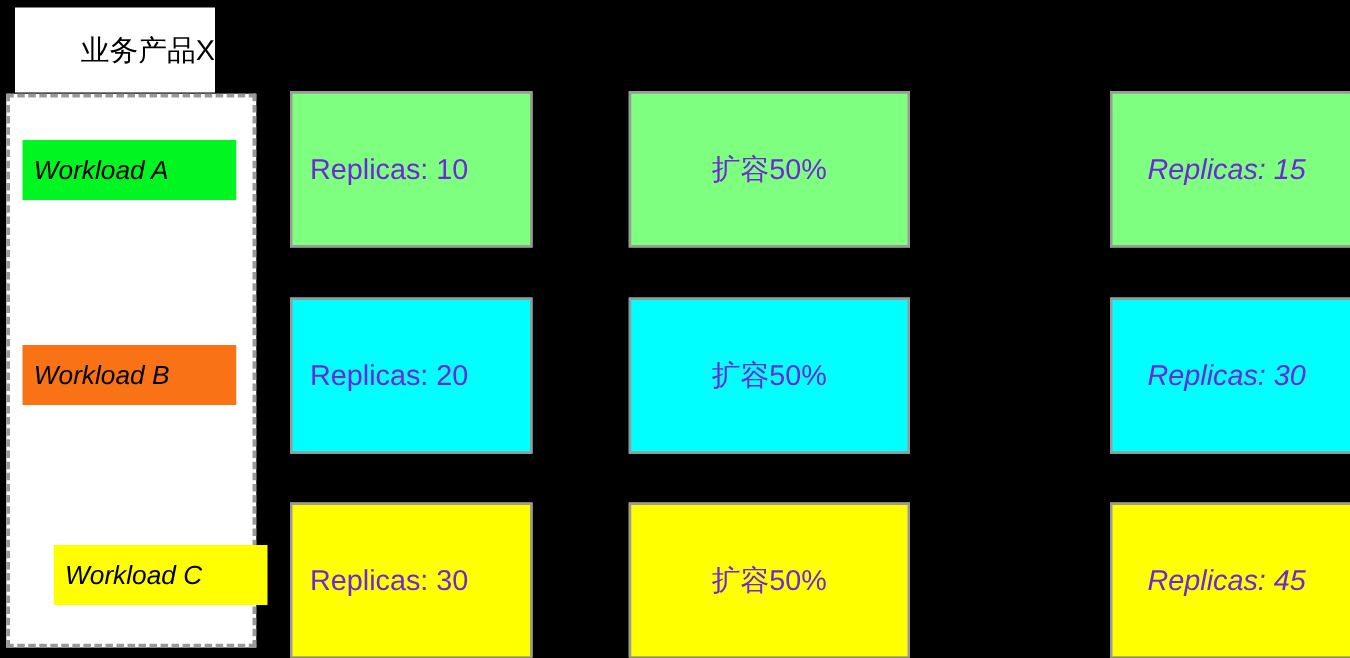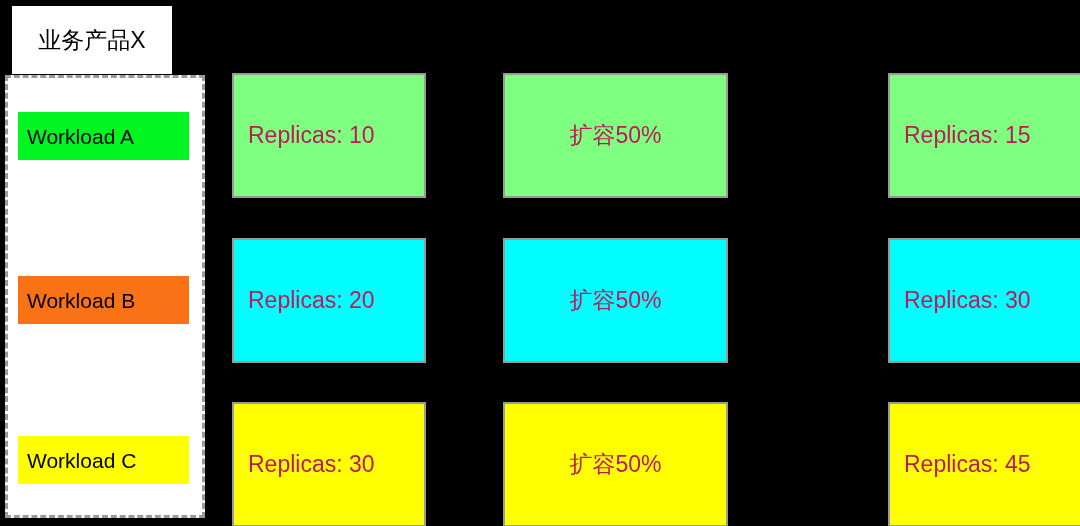--- a/index.html
+++ b/index.html
@@ -24,21 +24,21 @@
   
   .title-box {
     position: absolute;
     left: 12px;
     top: 6px;
     width: 160px;
     height: 68px;
     background: #ffffff;
     display: flex;
     align-items: center;
-    justify-content: center;
+    justify-content: flex-end;
     box-sizing: border-box;
   }
   .title-box .title-text {
     font-size: 23px;
     color: #000000;
     line-height: 1;
     white-space: nowrap;
   }
 
   
@@ -60,51 +60,52 @@
     display: flex;
     align-items: center;
     box-sizing: border-box;
     padding-left: 9px;
   }
   .workload-chip .chip-label {
     font-size: 21px;
     color: #000000;
     white-space: nowrap;
     line-height: 1;
+    font-style: italic;
   }
   .wl-0 { top: 34px;  background: #00f521; }
   .wl-1 { top: 198px; background: #f97316; }
-  .wl-2 { top: 358px; background: #ffff00; }
+  .wl-2 { top: 358px; background: #ffff00; margin-left: 25px; }
 
   
   .card {
     position: absolute;
     border: 2px solid #9a9a9a;
     box-sizing: border-box;
     display: flex;
     align-items: center;
     overflow: hidden;
   }
   .card .card-text {
     font-size: 23px;
-    color: #be185d;
+    color: #6d28d9;
     white-space: nowrap;
     line-height: 1;
   }
   
   .col-0 { left: 232px; width: 194px; }
   .col-1 { left: 503px; width: 225px; }
   .col-2 { left: 888px; width: 200px; }
   
   .row-0 { top: 73px;  height: 125px; }
   .row-1 { top: 238px; height: 125px; }
   .row-2 { top: 402px; height: 125px; }
   
   .col-0 .card-text { padding-left: 14px; }
-  .col-2 .card-text { padding-left: 14px; }
+  .col-2 .card-text { padding-left: 28px; font-style: italic; }
   .col-1 { justify-content: center; }
 
   
   .fill-0 { background: #7fff7f; }
   .fill-1 { background: #00ffff; }
   .fill-2 { background: #ffff00; }
 </style>
 </head>
 <body>
 

